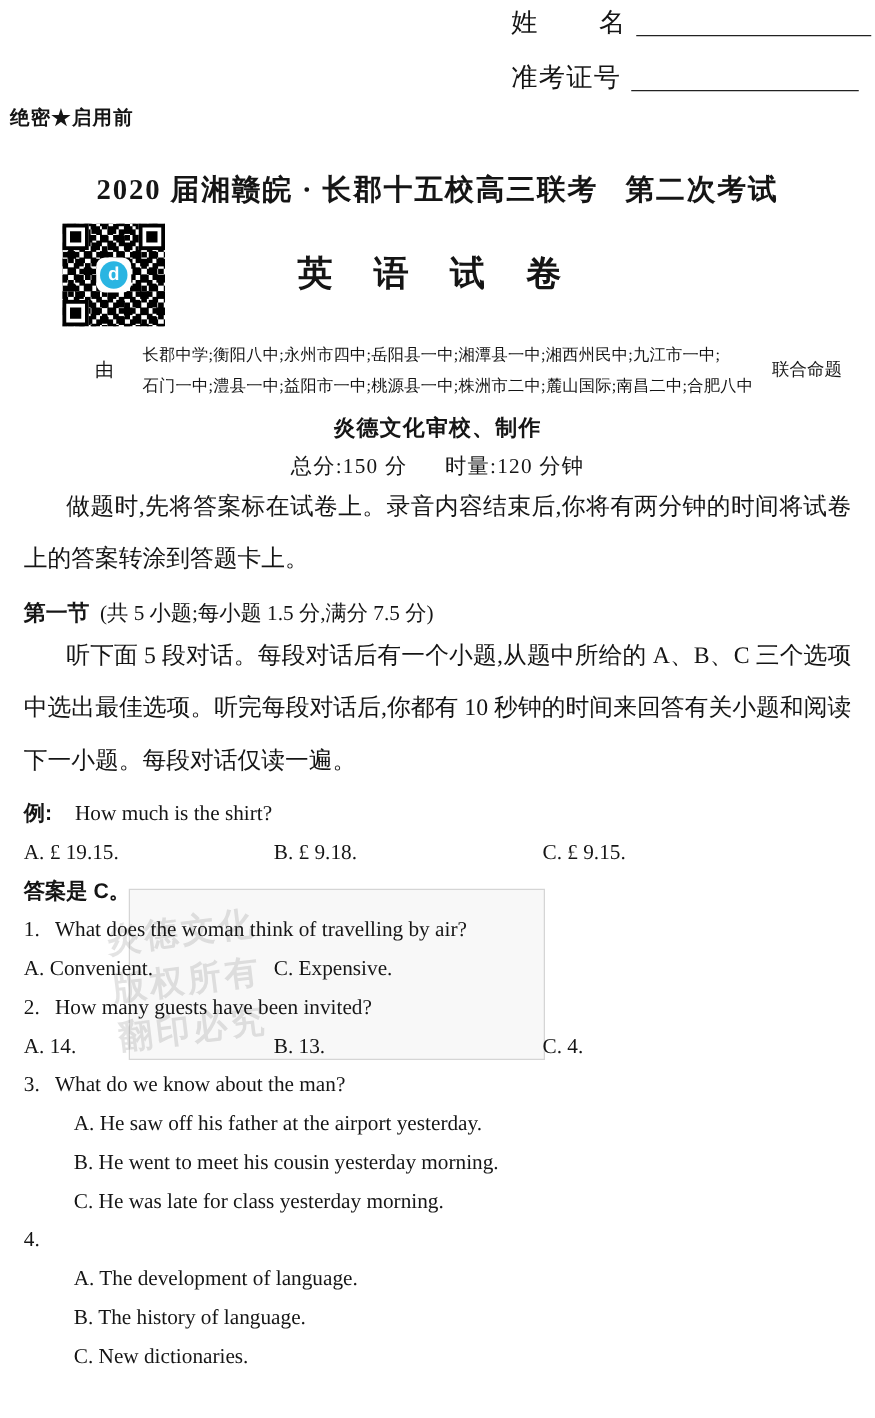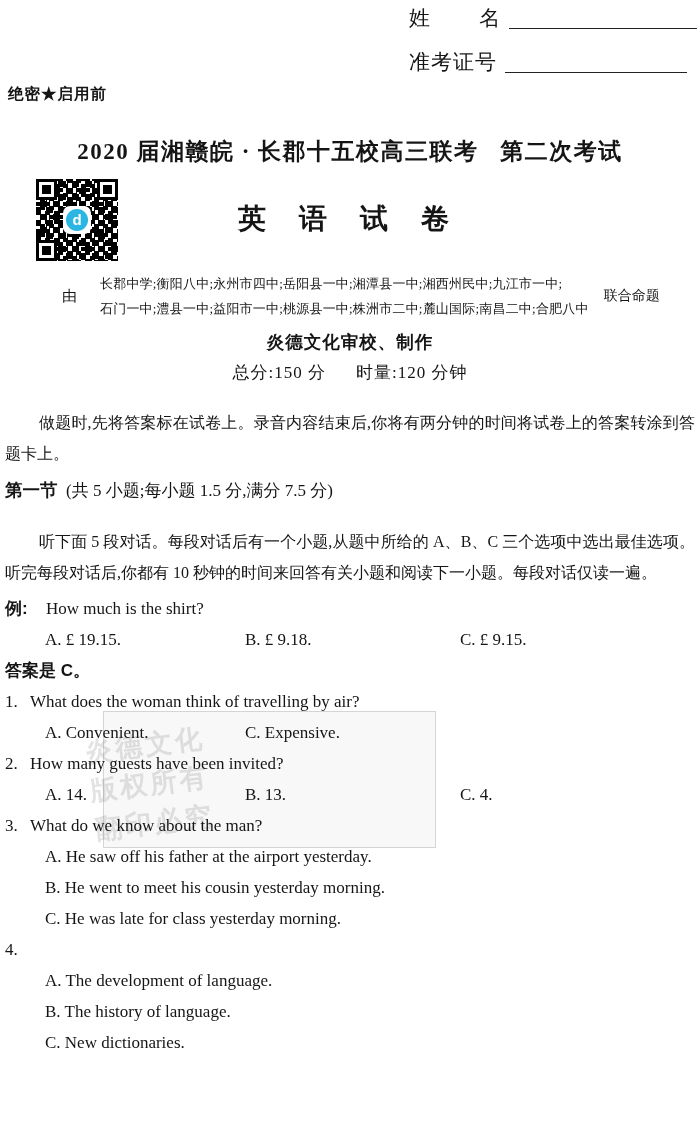--- a/index.html
+++ b/index.html
@@ -12,21 +12,21 @@
   .field-row.name { top:4px; }
   .field-row.id   { top:48px; }
   .field-label.gap { word-spacing:42px; }
   .uline { display:inline-block; height:2px; border-bottom:1.6px solid #222; margin-left:8px; vertical-align:-4px; }
   .uline.w1 { width:188px; }
   .uline.w2 { width:182px; }
   
   .secret { position:absolute; top:84px; left:8px; font-family:"Liberation Sans", sans-serif;
             font-weight:bold; font-size:15.5px; letter-spacing:1px; }
   
-  .content { position:relative; z-index:1; padding:0 5px; }
+  .content { position:relative; z-index:1; padding:0 19px; }
   .main-title { margin:136px 0 0; text-align:center; font-size:23px; font-weight:bold;
                 letter-spacing:1.5px; white-space:pre; }
   .banner { position:relative; height:97px; margin-top:7px; }
   .paper-title { position:absolute; left:0; right:0; top:26px; text-align:center;
                  font-size:28px; font-weight:bold; letter-spacing:13px; white-space:pre; }
   
   .qr { position:absolute; left:31px; top:5px; width:82px; height:82px;
         background:
           repeating-conic-gradient(#000 0 25%, transparent 0 50%) 4px 2px / 13px 13px,
           repeating-conic-gradient(#000 0 25%, #fff 0 50%) 0 0 / 9px 9px; }
@@ -45,28 +45,28 @@
   .school-lines { font-size:13px; line-height:25px; letter-spacing:0.2px; white-space:nowrap; }
   .joint { font-size:14px; margin-left:15px; }
   .producer { text-align:center; font-family:"Liberation Sans", sans-serif; font-weight:bold;
               font-size:17.5px; margin-top:9px; letter-spacing:1px; }
   .score-line { text-align:center; font-size:17px; margin-top:7px; letter-spacing:1px; }
   .score-line .sep { display:inline-block; width:30px; }
   
   .part-heading { margin-top:25px; font-size:17.5px; line-height:24px; }
   .part-heading .hb { font-family:"Liberation Sans", sans-serif; font-weight:bold; white-space:pre; }
   .part-heading .hn { font-size:17px; white-space:pre; }
-  .para { margin:23px 0 0; font-size:16px; line-height:31px; text-indent:34px; text-align:justify; }
+  .para { margin:1px 0 0; font-size:19px; line-height:42px; text-indent:34px; text-align:justify; }
   .sect-heading { margin-top:9px; }
   
   .line { line-height:31px; font-size:17px; }
   .block { margin-top:5px; }
   .exrow { display:flex; }
   .exlabel { font-family:"Liberation Sans", sans-serif; font-weight:bold; width:41px; flex:0 0 41px; }
-  .opts3 { display:flex; margin-left:40px; }
+  .opts3 { display:flex; }
   .opts3 .o1 { width:200px; flex:0 0 200px; }
   .opts3 .o2 { width:215px; flex:0 0 215px; }
   .answer { font-family:"Liberation Sans", sans-serif; font-weight:bold; }
   .qline { display:flex; }
   .qnum { width:25px; flex:0 0 25px; }
   .opt-stack { margin-left:40px; }
   
   .watermark { position:absolute; left:103px; top:711px; width:333px; height:137px;
                background:rgba(90,90,90,0.045); border:1px solid rgba(90,90,90,0.22);
                box-sizing:border-box; z-index:0; overflow:visible; }

